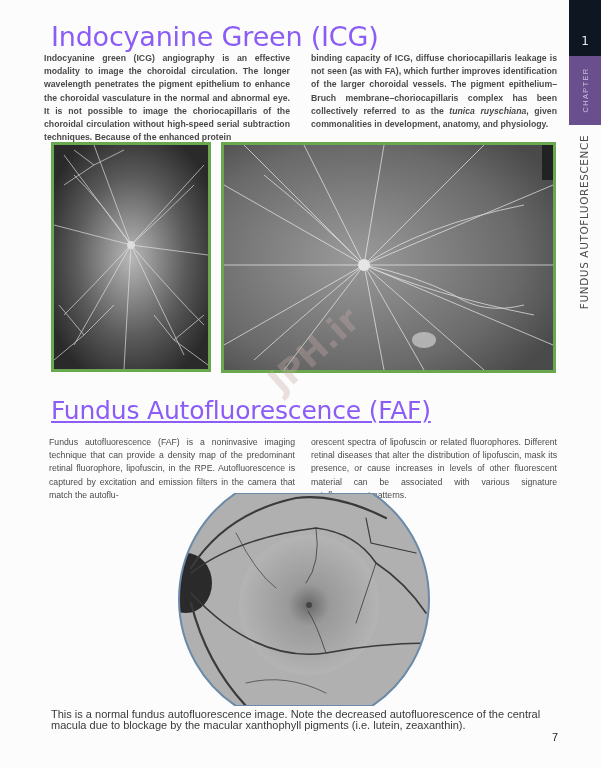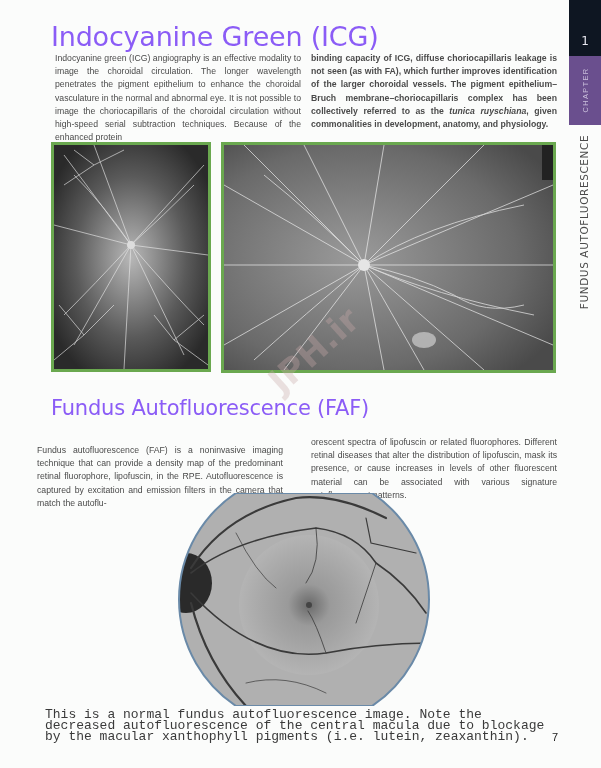--- a/index.html
+++ b/index.html
@@ -8,47 +8,47 @@
     background:#fbfcfb;
     font-family:"Liberation Sans", sans-serif;
     color:#3a3a3a;
   }
   .heading {
     position:absolute; left:51px; margin:0;
     font-family:"DejaVu Sans", sans-serif;
     font-weight:normal; color:#8b5cf6; letter-spacing:-0.2px;
   }
   #h-icg { top:21px; font-size:27px; }
-  #h-faf { top:396px; font-size:21px; }
+  #h-faf { top:396px; font-size:25px;text-decoration:underline; }
   .col {
     position:absolute; font-size:8.7px; line-height:13.2px;
     text-align:justify; color:#4a4a4a;
   }
   .col p { margin:0; }
-  #icg-left  { left:55px;  top:52px;  width:246px; }
+  #icg-left  { left:44px;  top:52px;  width:246px;font-weight:bold; }
   #icg-right { left:311px; top:52px;  width:246px;font-weight:bold; }
-  #faf-left  { left:37px;  top:436px; width:246px;margin-top:8px; }
+  #faf-left  { left:49px;  top:436px; width:246px; }
   #faf-right { left:311px; top:436px; width:246px; }
   em { font-style:italic; }
 
   .frame {
     position:absolute; border:3px solid #6aa84f; box-sizing:border-box;
     background:#555; overflow:hidden;
   }
   #img-left  { left:51px;  top:142px; width:160px; height:230px; }
   #img-right { left:221px; top:142px; width:335px; height:231px; }
   .frame svg { display:block; width:100%; height:100%; }
 
   #fundus {
     position:absolute; left:176px; top:493px; width:256px; height:213px;
   }
 
   #caption {
-    position:absolute; left:45px; top:709px; width:500px;
-    font-size:13px; line-height:11px; color:#3a3a3a;font-family:Liberation Mono, monospace;
+    position:absolute; left:51px; top:709px; width:500px;
+    font-size:11px; line-height:11px; color:#3a3a3a;
   }
   #page-number {
     position:absolute; left:552px; top:731px; font-size:11px; color:#222;
   }
 
   
   #chapter-tab-dark {
     position:absolute; left:569px; top:0; width:32px; height:56px; background:#0e1622;
   }
   #chapter-number {

